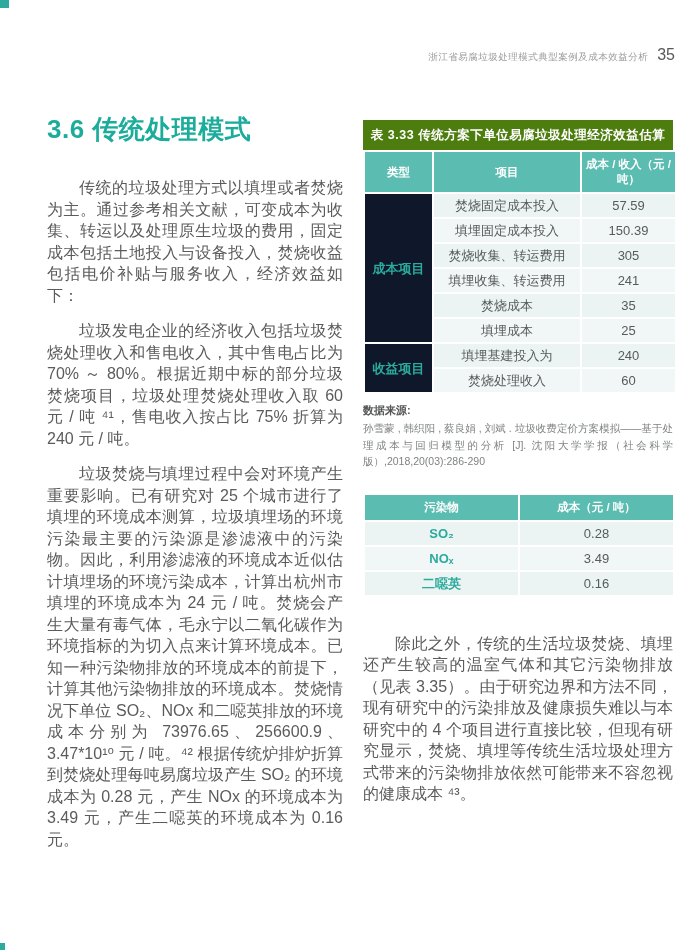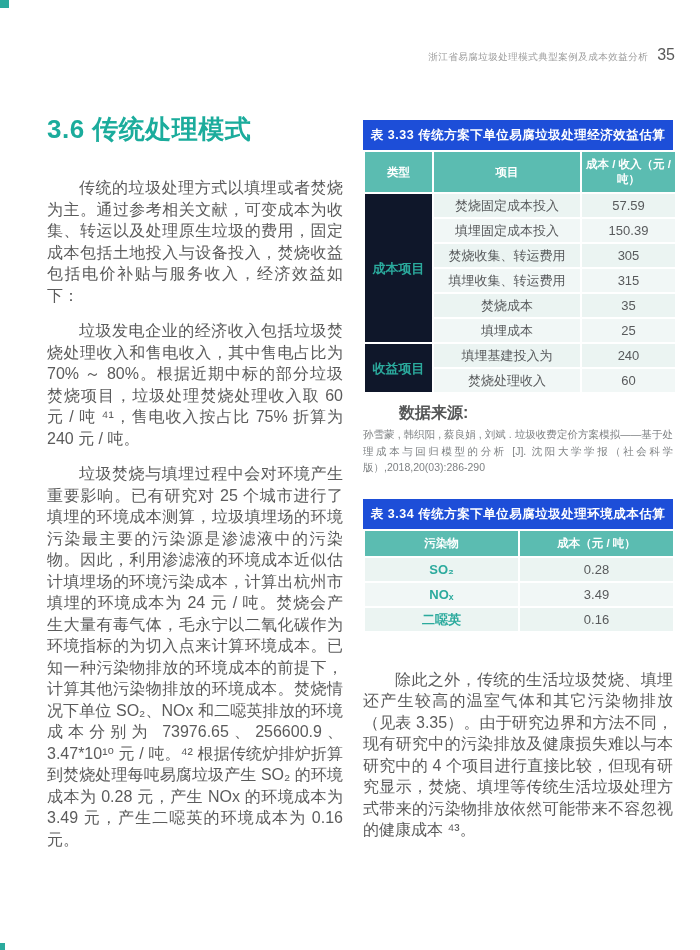--- a/index.html
+++ b/index.html
@@ -32,21 +32,21 @@
     letter-spacing:0.5px; margin-bottom:30px;
   }
 
   .body-p {
     font-size:16px; line-height:21.5px; color:#5b5b5b;
     text-align:justify; text-indent:2em; margin-bottom:14px;
   }
 
   
   .tbl-title {
-    background:#1d4ed8; color:#ffffff; font-weight:bold;
+    background:#4d7c0f; color:#ffffff; font-weight:bold;
     font-size:12.5px; text-align:center; padding:7px 2px 6px;
     letter-spacing:0.5px;
   }
   table.data-table {
     width:100%; border-collapse:separate; border-spacing:2px;
     background:#ffffff; table-layout:fixed;
   }
   table.data-table th {
     background:#5bbcb1; color:#ffffff; font-weight:bold;
     font-size:11.5px; text-align:center; vertical-align:middle;
@@ -58,21 +58,21 @@
     line-height:15px; height:23px;
   }
   table.data-table td.group-cell {
     color:#2baa9d; font-weight:bold; background:#0f172a;
   }
   table.data-table tr:nth-child(even) td:not(.group-cell){ background:#f1f7f6; }
   table.data-table td.pollutant-cell { color:#2baa9d; font-weight:bold; }
 
   
   .source-note { margin-top:9px; width:100%; }
-  .source-label { font-size:16px; font-weight:bold; color:#555657; margin-bottom:2px;margin-left:36px; }
+  .source-label { font-size:11px; font-weight:bold; color:#555657; margin-bottom:2px; }
   .source-text  { font-size:10.5px; color:#7f8284; line-height:16.5px; text-align:justify; }
 
   .tbl-block-2 { margin-top:23px; }
 
   .right-p { margin-top:36px; }
 </style>
 </head>
 <body>
 
 <div class="page">
@@ -118,21 +118,21 @@
           <tr>
             <td>填埋固定成本投入</td>
             <td>150.39</td>
           </tr>
           <tr>
             <td>焚烧收集、转运费用</td>
             <td>305</td>
           </tr>
           <tr>
             <td>填埋收集、转运费用</td>
-            <td>315</td>
+            <td>241</td>
           </tr>
           <tr>
             <td>焚烧成本</td>
             <td>35</td>
           </tr>
           <tr>
             <td>填埋成本</td>
             <td>25</td>
           </tr>
           <tr>
@@ -146,21 +146,20 @@
           </tr>
         </tbody>
       </table>
       <div class="source-note">
         <div class="source-label">数据来源:</div>
         <div class="source-text">孙雪蒙 , 韩织阳 , 蔡良娟 , 刘斌 . 垃圾收费定价方案模拟——基于处理成本与回归模型的分析 [J]. 沈阳大学学报（社会科学版）,2018,20(03):286-290</div>
       </div>
     </div>
 
     <div class="tbl-block-2">
-      <div class="tbl-title">表 3.34 传统方案下单位易腐垃圾处理环境成本估算</div>
       <table class="data-table">
         <colgroup>
           <col style="width:153px">
             <col style="width:153px">
         </colgroup>
         <thead>
           <tr>
             <th>污染物</th>
             <th>成本（元 / 吨）</th>
           </tr>

